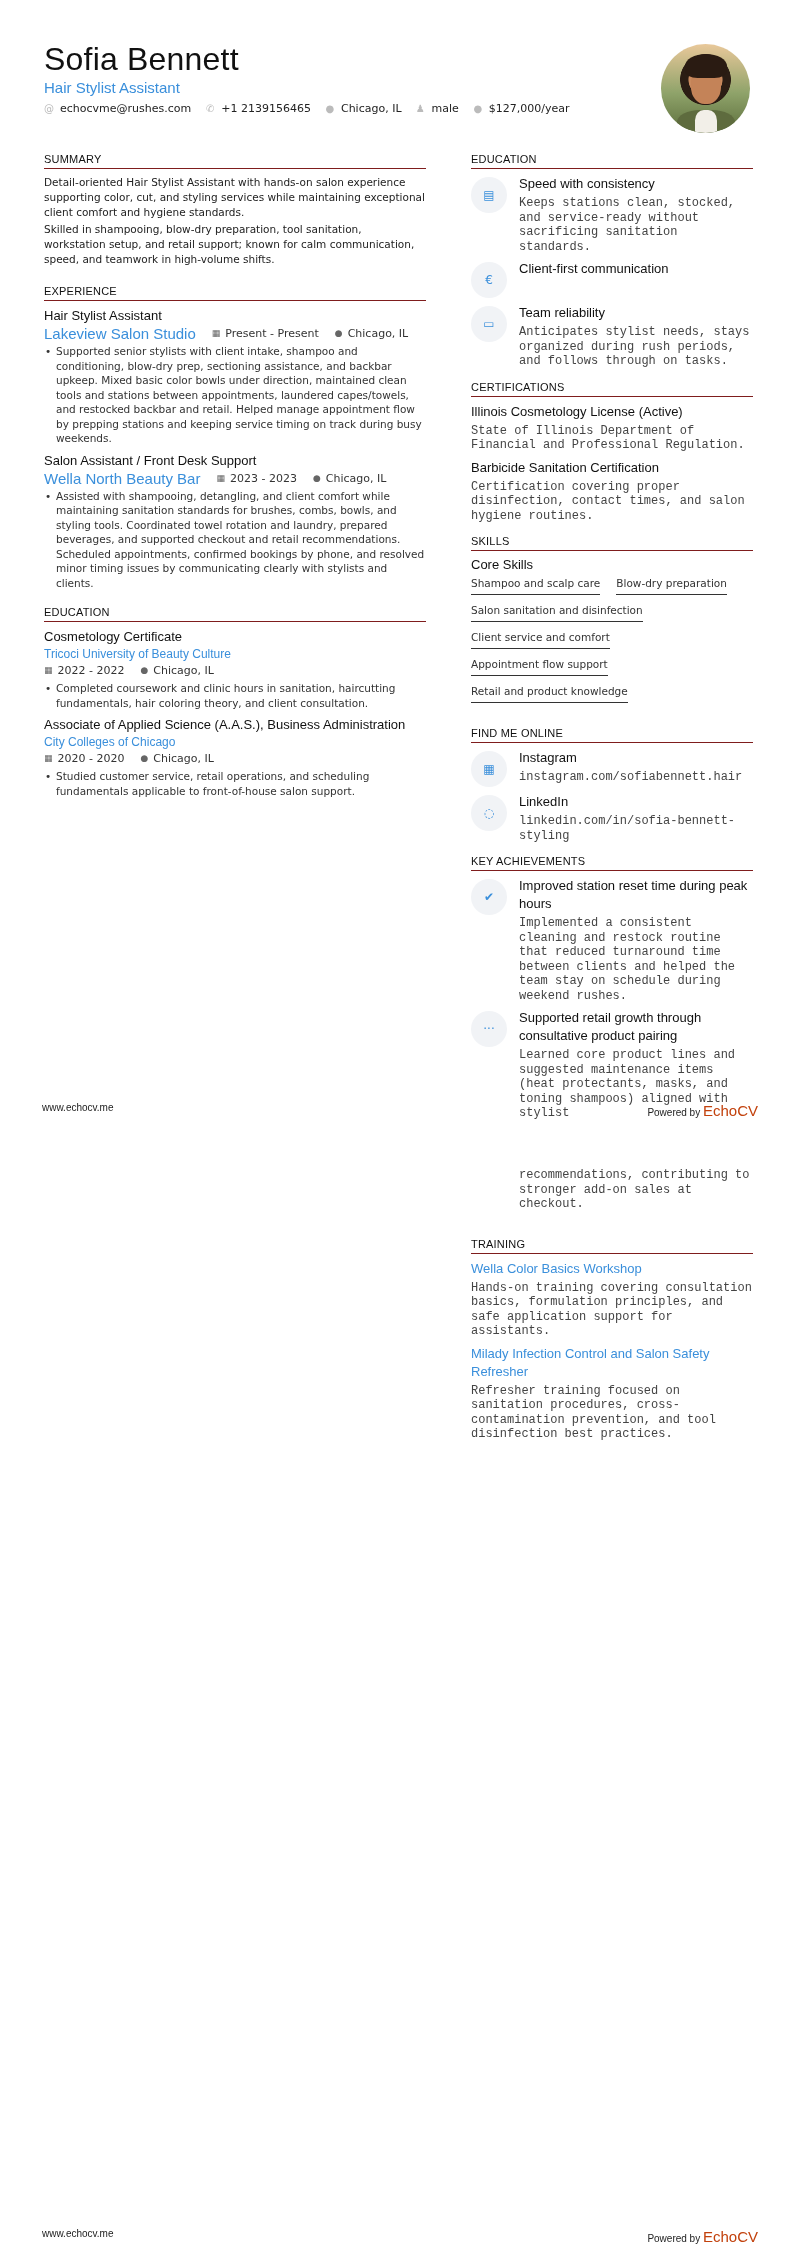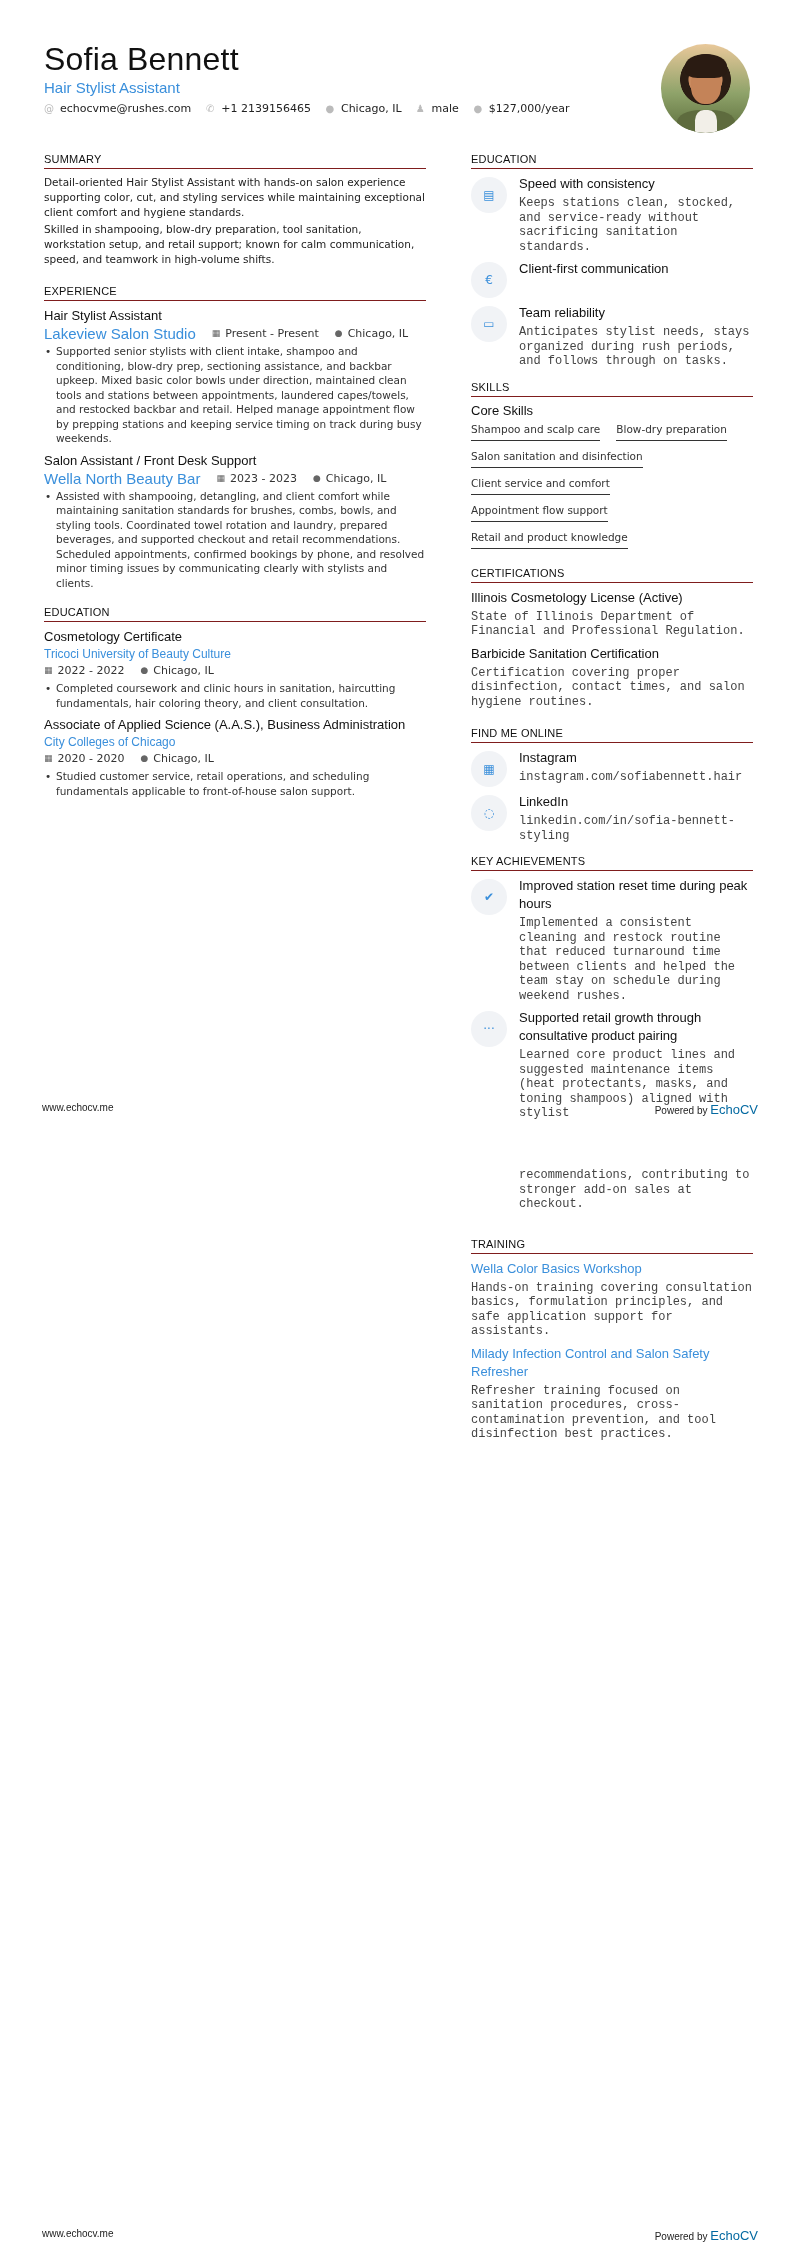--- a/index.html
+++ b/index.html
@@ -34,21 +34,21 @@
   .icirc { flex: 0 0 36px; width: 36px; height: 36px; border-radius: 50%; background: #f1f3f6; display: flex; align-items: center; justify-content: center; color: #3a8fdb; font-size: 12px; margin-top: 2px; }
   .icontent { flex: 1; }
   .ititle { font-family: "Liberation Sans", sans-serif; font-size: 13px; color: #111; line-height: 18px; }
   .idesc { font-size: 12px; line-height: 14.5px; color: #444; margin-top: 3px; font-family: Liberation Mono, monospace; }
 
   .skills-sub { font-family: "Liberation Sans", sans-serif; font-size: 13px; color: #111; margin-bottom: 2px; }
   .skills { display: flex; flex-wrap: wrap; column-gap: 16px; }
   .skill { font-size: 10.5px; color: #333; padding: 3px 0 5px; border-bottom: 1px solid #333; margin-bottom: 6px; }
 
   .footer { position: absolute; left: 42px; width: 716px; display: flex; justify-content: space-between; font-family: "Liberation Sans", sans-serif; font-size: 10px; color: #222; }
-  .footer .brand { font-size: 13px; color: #0369a1; }
+  .footer .brand { font-size: 15px; color: #c2410c; }
 </style>
 </head>
 <body>
 
 <div class="header">
   <div class="name">Sofia Bennett</div>
   <div class="title">Hair Stylist Assistant</div>
   <div class="contacts">
     <div class="contact">
         <span class="cicon">@</span>
@@ -178,51 +178,51 @@
       <div class="icontent">
           <div class="ititle">Client-first communication</div>
         </div>
     </div>
     <div class="iconrow">
       <div class="icirc">▭</div>
       <div class="icontent">
           <div class="ititle">Team reliability</div>
           <div class="idesc">Anticipates stylist needs, stays organized during rush periods, and follows through on tasks.</div>
         </div>
+    </div>
+  </section>
+
+  <section style="margin-top:12px;">
+    <div class="sec-title">CERTIFICATIONS</div>
+    <div>
+      <div class="ititle">Illinois Cosmetology License (Active)</div>
+      <div class="idesc">State of Illinois Department of Financial and Professional Regulation.</div>
+    </div>
+    <div style="margin-top:6px;">
+      <div class="ititle">Barbicide Sanitation Certification</div>
+      <div class="idesc">Certification covering proper disinfection, contact times, and salon hygiene routines.</div>
     </div>
   </section>
 
   <section style="margin-top:12px;">
     <div class="sec-title">SKILLS</div>
     <div class="skills-sub">Core Skills</div>
     <div class="skills">
       <span class="skill">Shampoo and scalp care</span>
       <span class="skill">Blow-dry preparation</span>
       <span class="skill">Salon sanitation and disinfection</span>
       <span style="flex-basis:100%;height:0;"></span>
       <span class="skill">Client service and comfort</span>
       <span style="flex-basis:100%;height:0;"></span>
       <span class="skill">Appointment flow support</span>
       <span style="flex-basis:100%;height:0;"></span>
       <span class="skill">Retail and product knowledge</span>
     </div>
   </section>
 
-  <section style="margin-top:12px;">
-    <div class="sec-title">CERTIFICATIONS</div>
-    <div>
-      <div class="ititle">Illinois Cosmetology License (Active)</div>
-      <div class="idesc">State of Illinois Department of Financial and Professional Regulation.</div>
-    </div>
-    <div style="margin-top:6px;">
-      <div class="ititle">Barbicide Sanitation Certification</div>
-      <div class="idesc">Certification covering proper disinfection, contact times, and salon hygiene routines.</div>
-    </div>
-  </section>
-
   <section style="margin-top:18px;">
     <div class="sec-title">FIND ME ONLINE</div>
     <div class="iconrow">
       <div class="icirc">▦</div>
       <div class="icontent">
           <div class="ititle">Instagram</div>
           <div class="idesc">instagram.com/sofiabennett.hair</div>
         </div>
     </div>
     <div class="iconrow">

